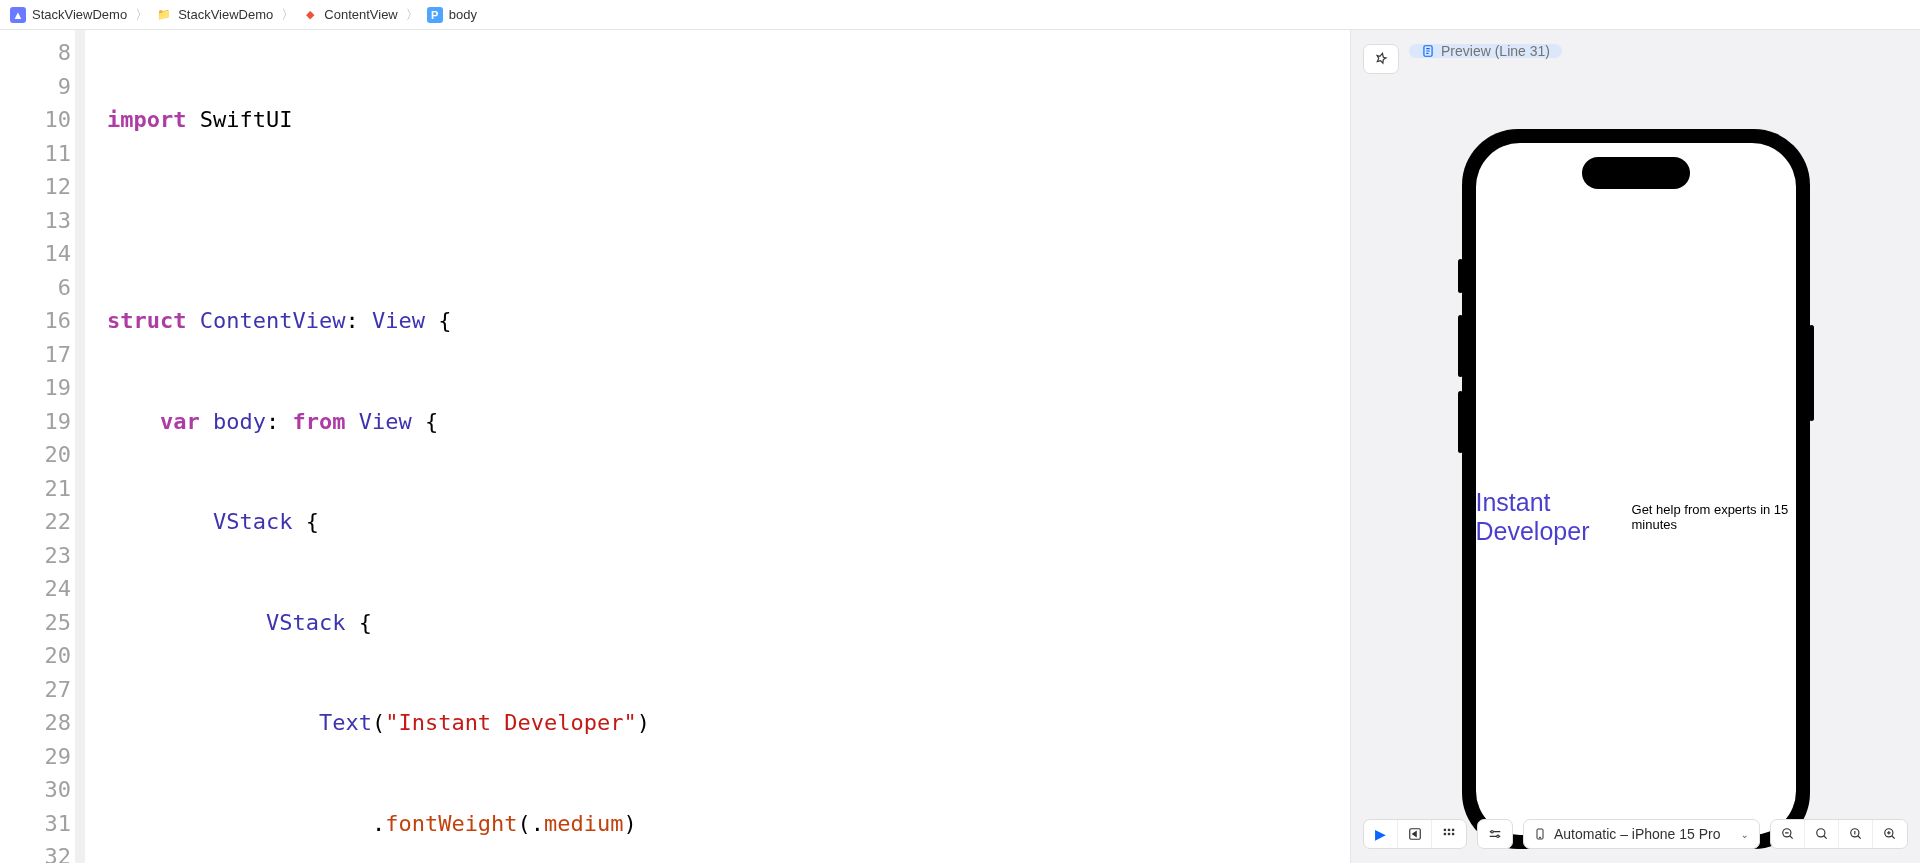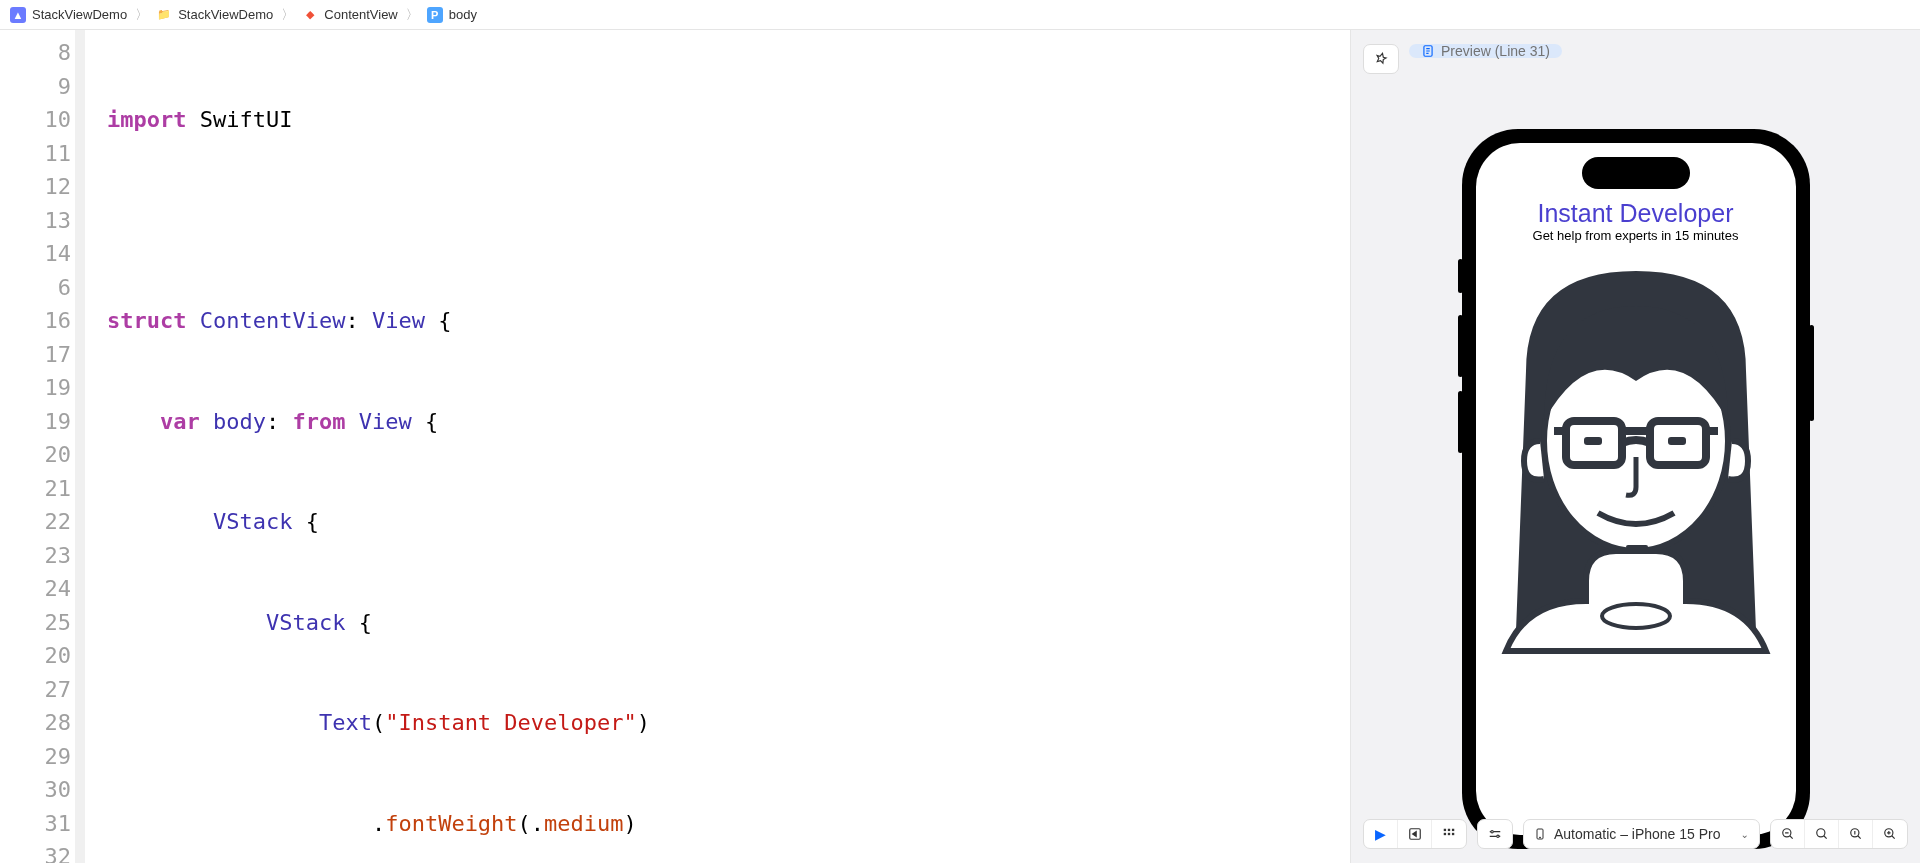--- a/index.html
+++ b/index.html
@@ -123,21 +123,21 @@
       position:relative;
       overflow:hidden;
       display:flex; flex-direction:column;
     }
     .island {
       position:absolute; top:14px; left:50%; transform:translateX(-50%);
       width:108px; height:32px; background:#000; border-radius:18px;
     }
     .screen-content {
       padding-top:56px;
-      display:flex; flex-direction:column; align-items:center;
+      display:flex; flex-direction:row; align-items:center;
       height:100%;
     }
     .app-title { color:#4a3fcf; font-size:25px; font-weight:500; }
     .app-sub { color:#000; font-size:13px; }
     .avatar-wrap { flex:1; width:100%; margin-top:8px; display:flex; align-items:flex-start; justify-content:center; overflow:hidden;}
     .avatar-svg { width:100%; height:auto; }
     
     .preview-bottom {
       position:absolute; bottom:14px; left:12px; right:12px;
       display:flex; align-items:center; gap:10px;

